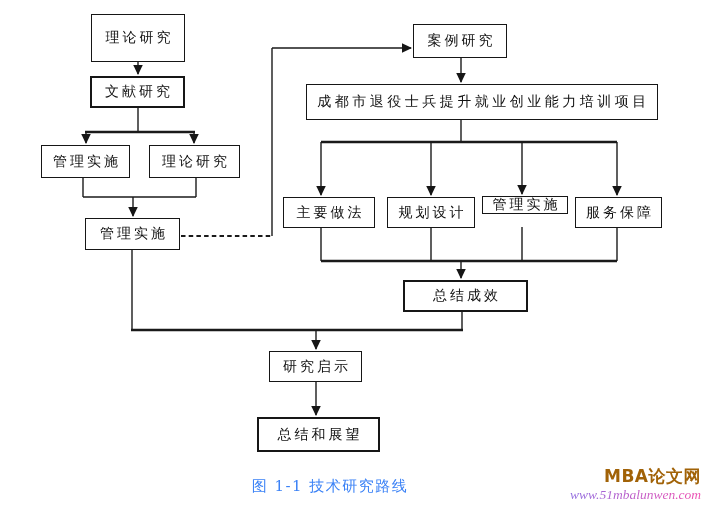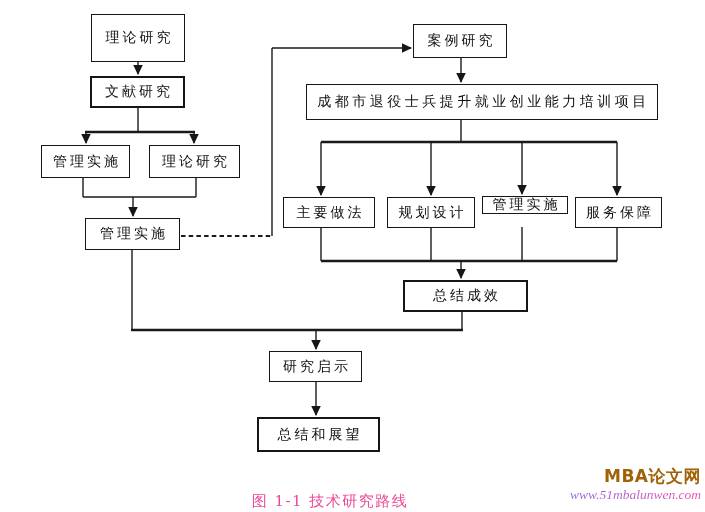--- a/index.html
+++ b/index.html
@@ -25,23 +25,22 @@
   }
   .node.thick{border-width:2.4px;}
   .node.medium{border-width:2px;}
   .node.wide{letter-spacing:3.5px;}
   .caption{
     position:absolute;
     left:0;top:477px;width:660px;
     text-align:center;
     font-size:15px;
     letter-spacing:1.5px;
-    color:#ec4899;
+    color:#3b82f6;
     white-space:pre;
-    margin-top:15px;
   }
   .watermark{
     position:absolute;
     right:4px;top:465px;
     width:240px;
     text-align:right;
     font-family:"DejaVu Sans","Liberation Sans",sans-serif;
   }
   .wm-name{
     font-weight:bold;

